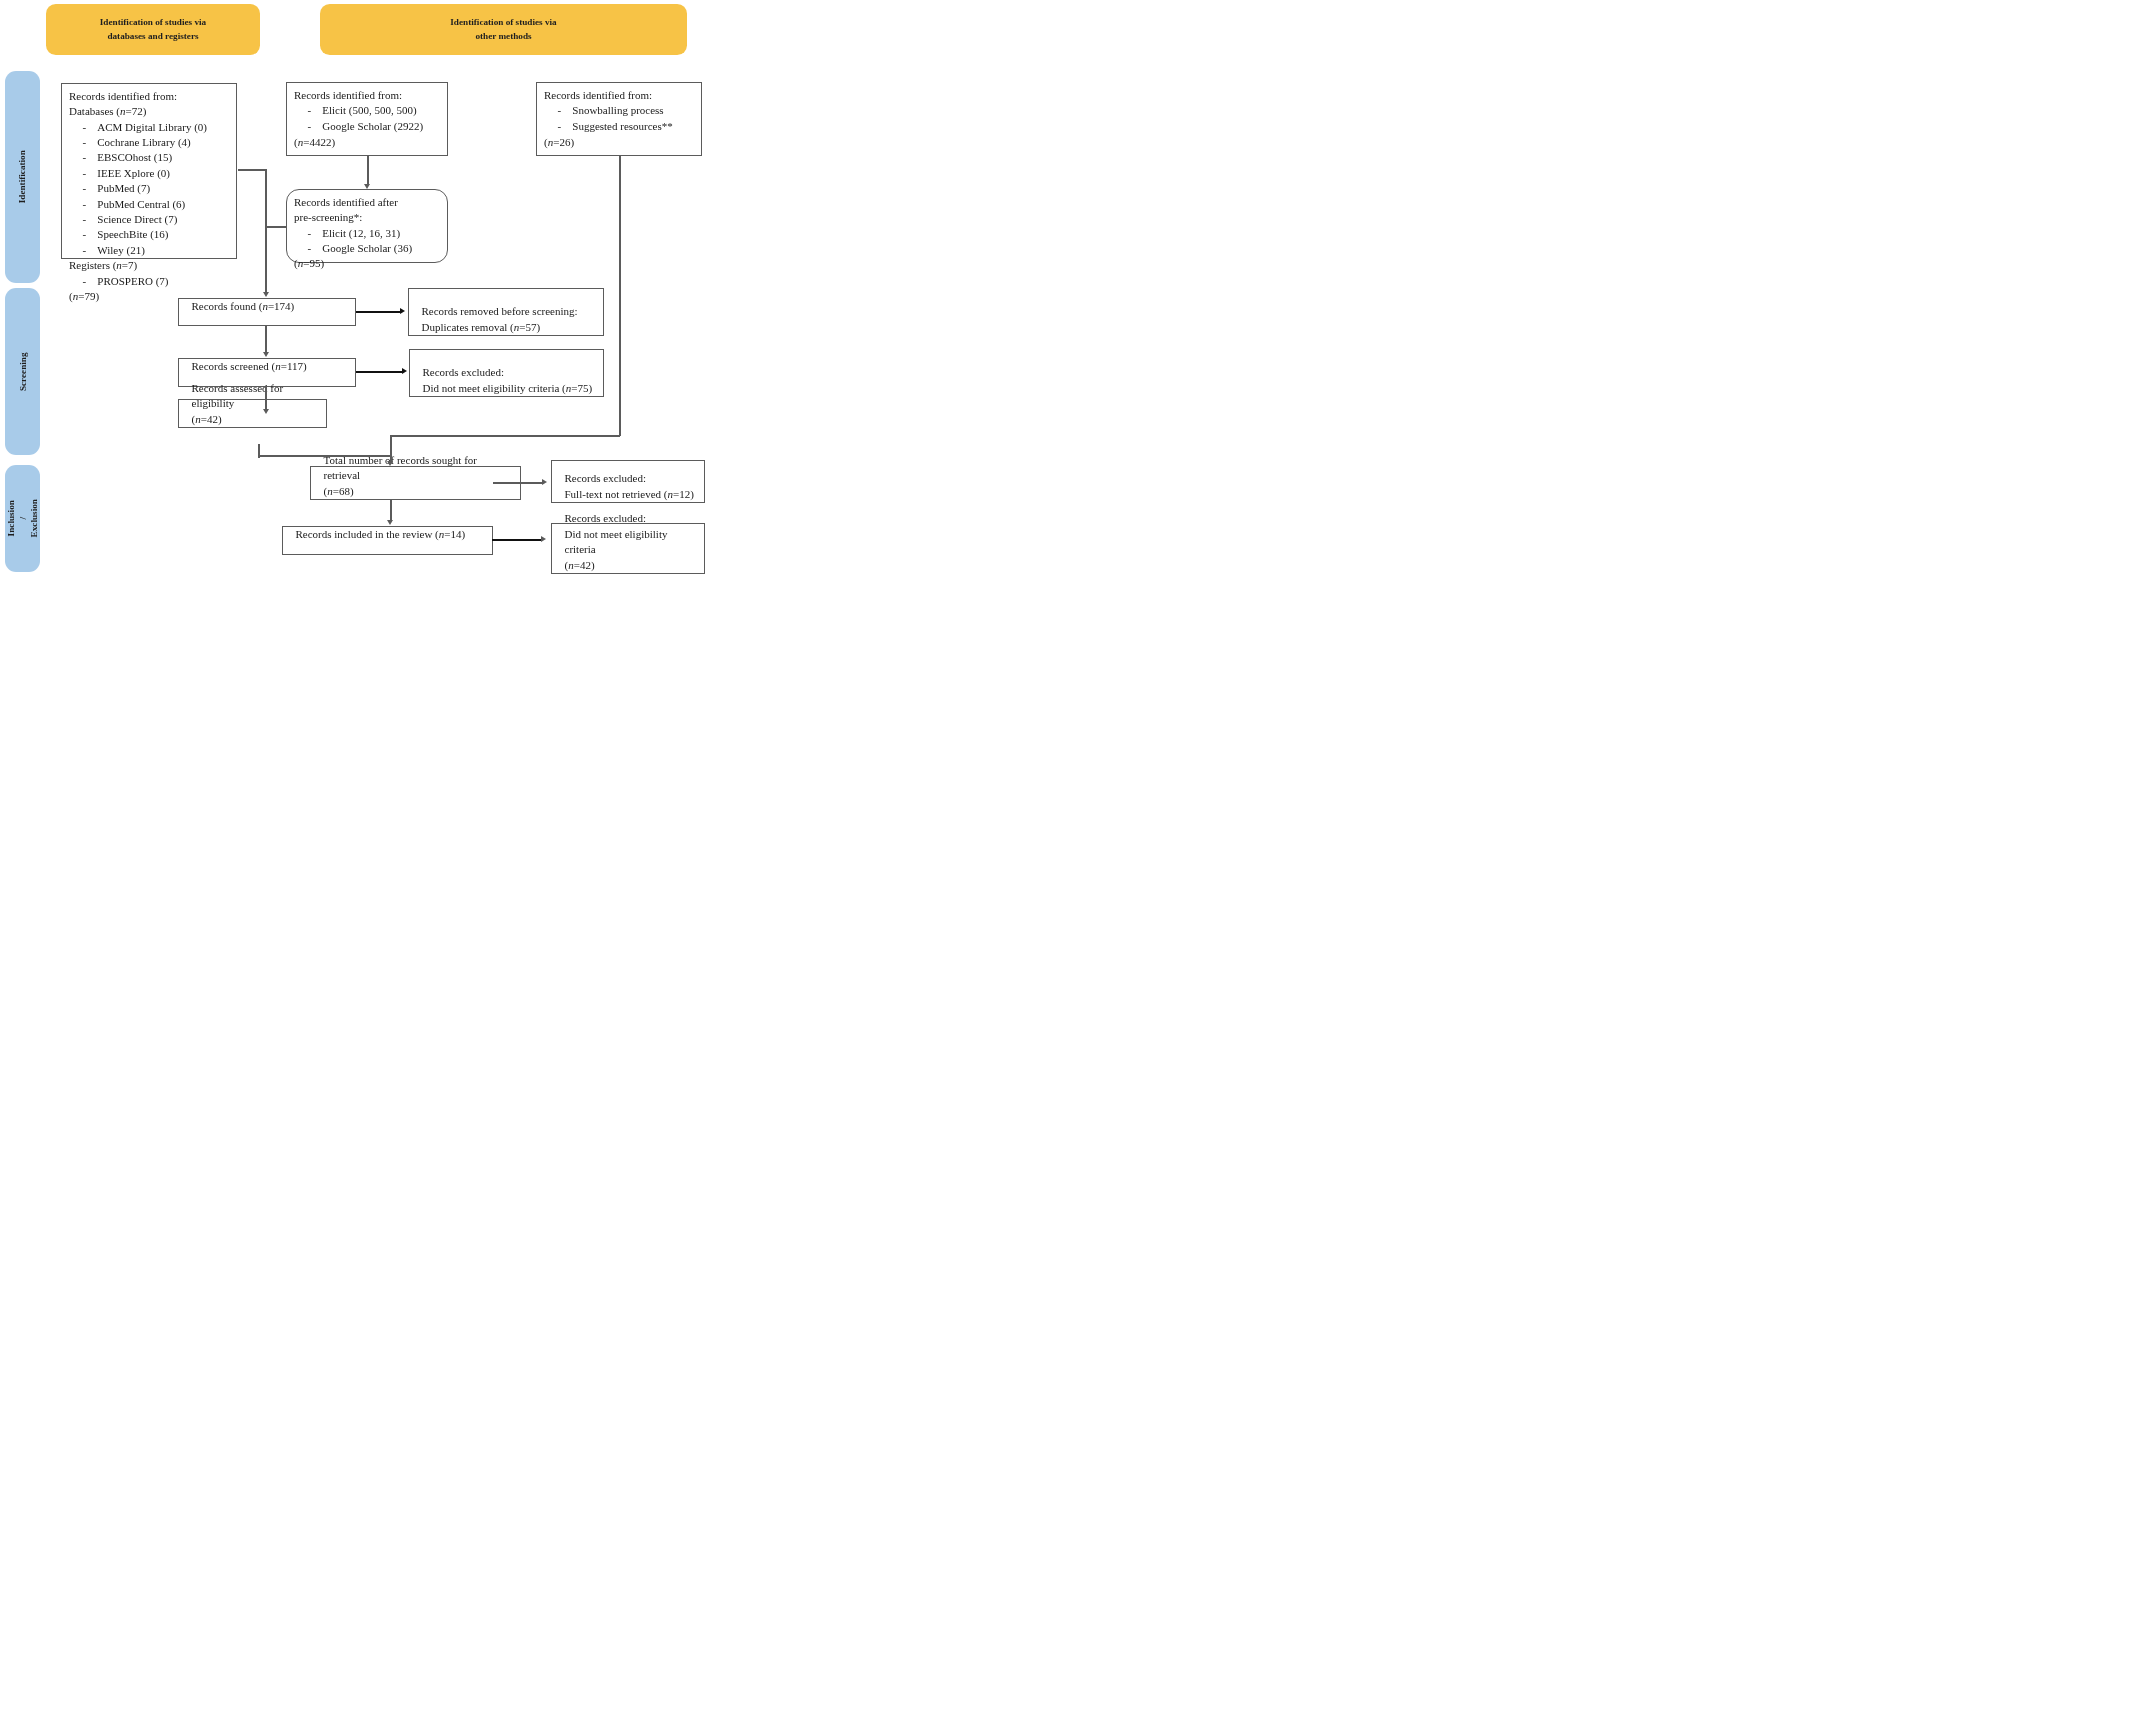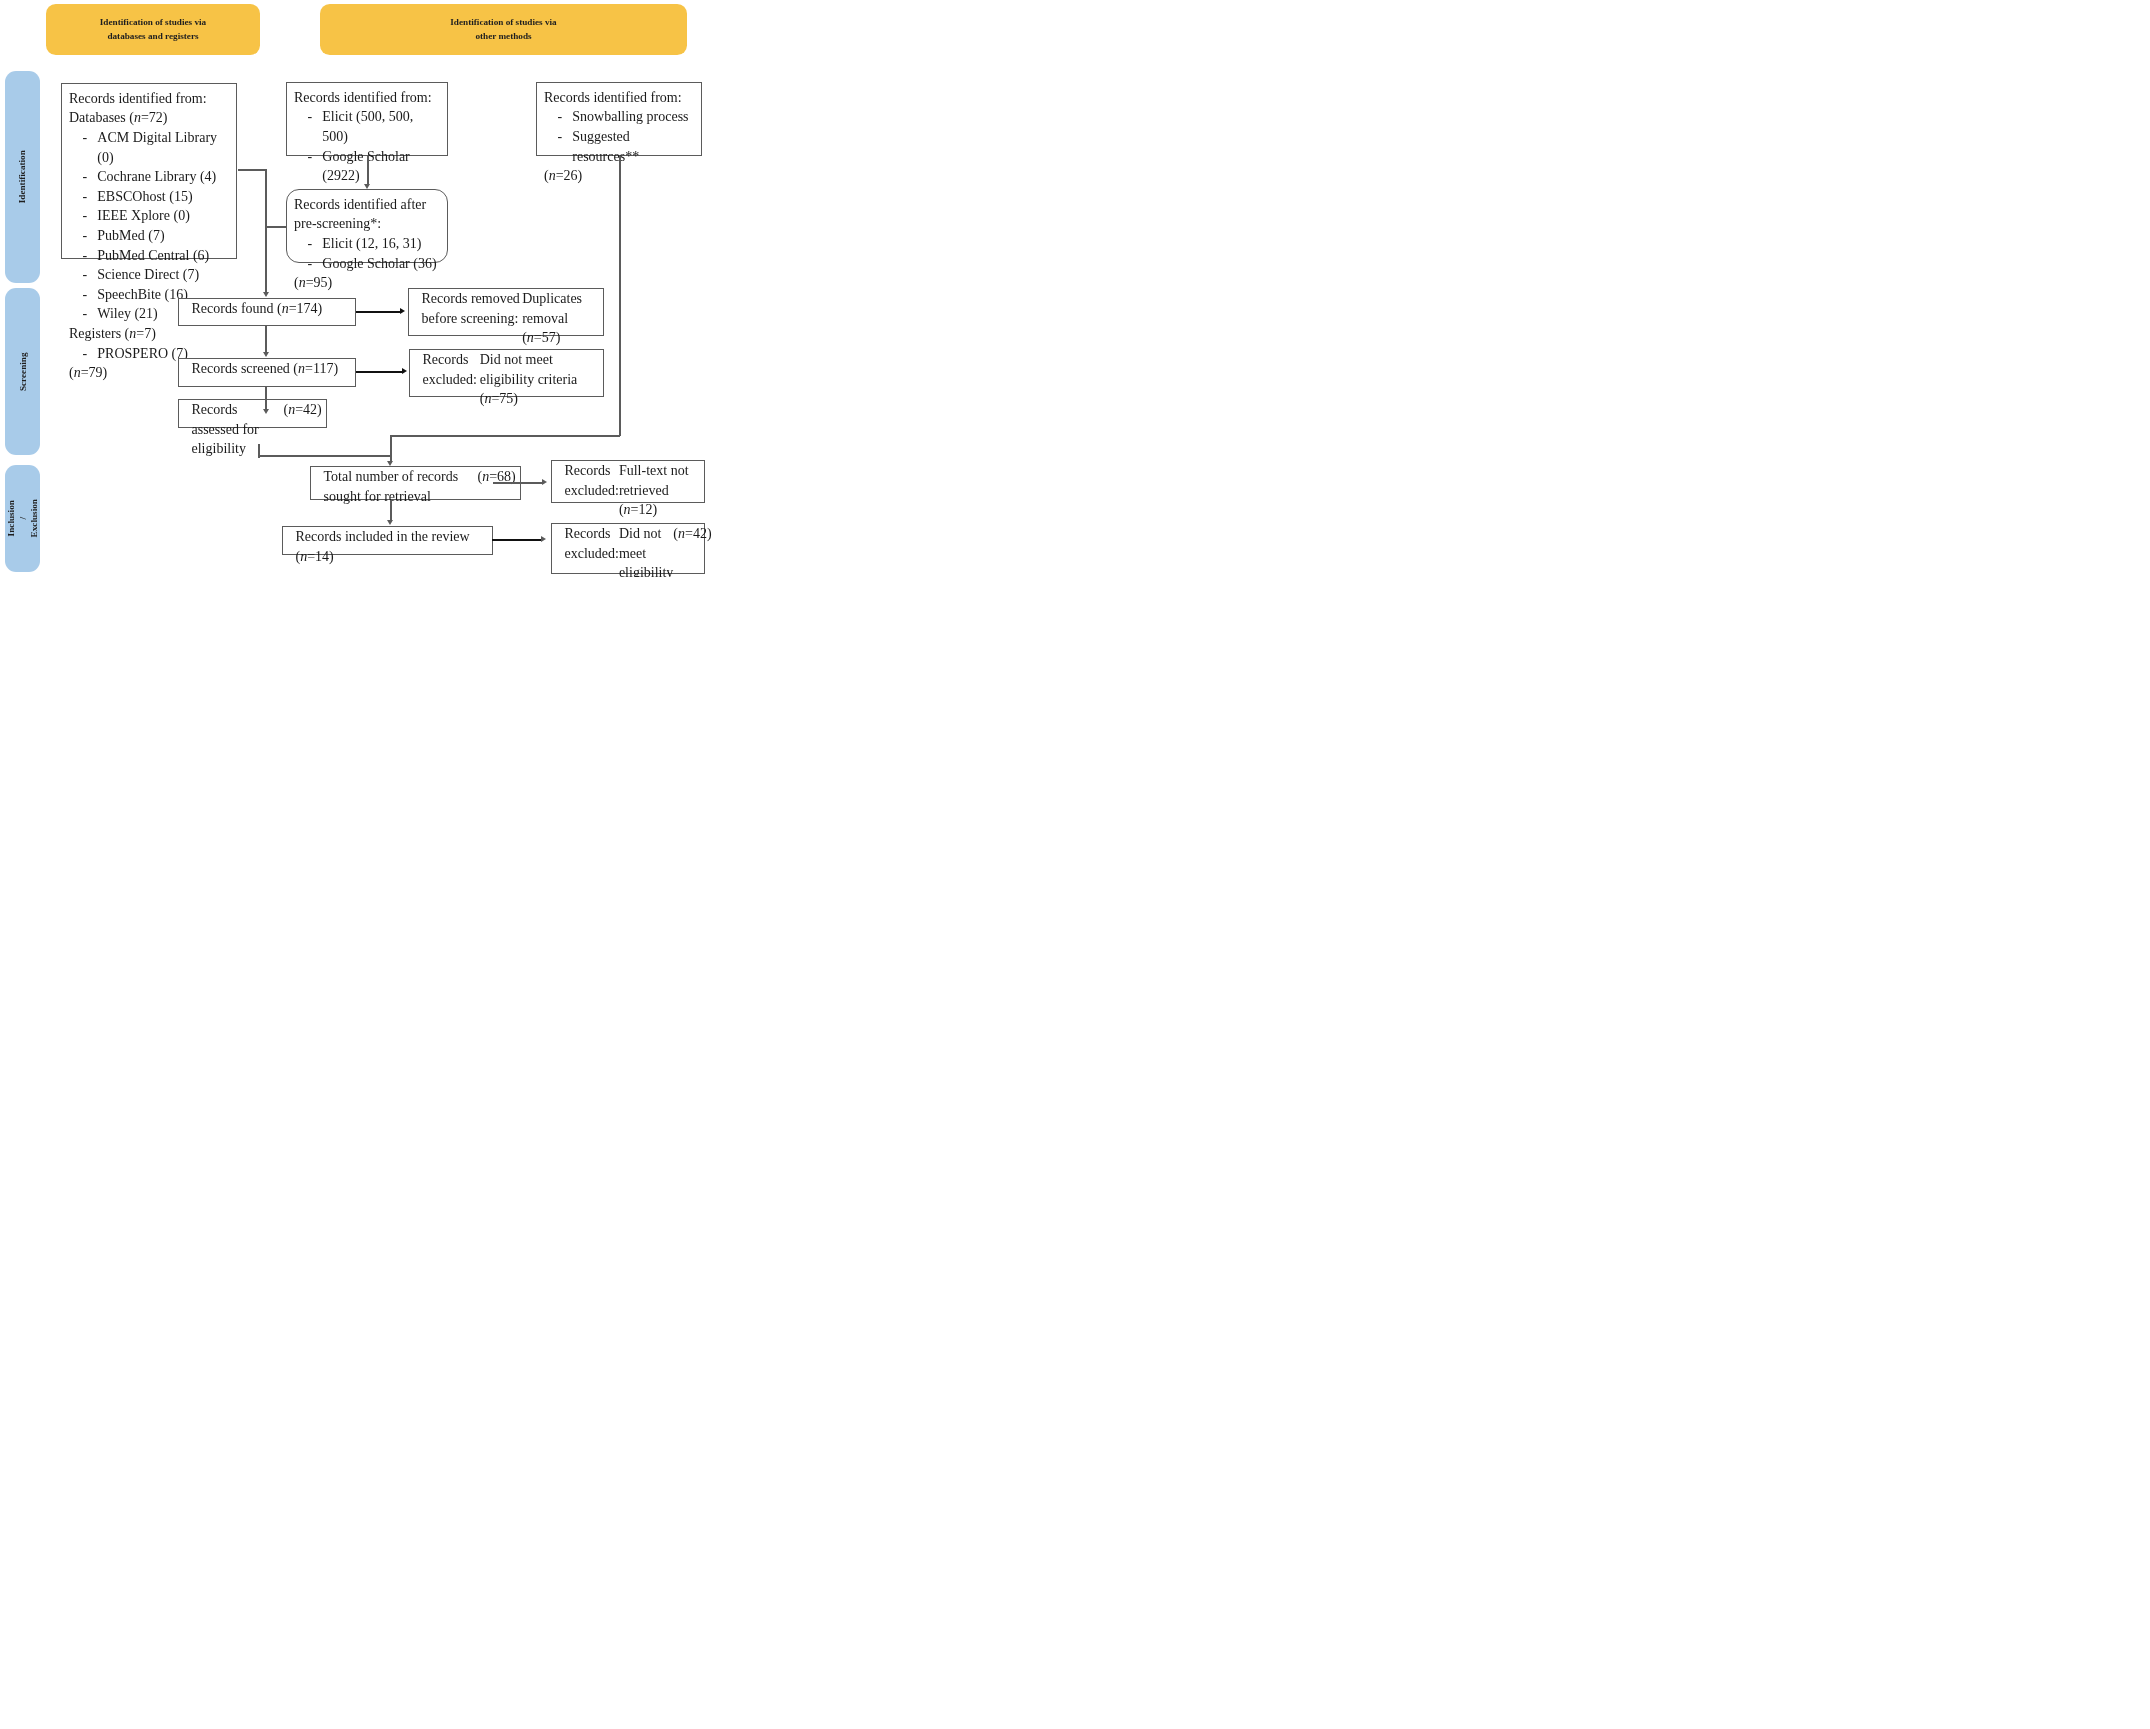--- a/index.html
+++ b/index.html
@@ -22,24 +22,24 @@
   .stage{
     position:absolute;display:flex;align-items:center;justify-content:center;
     background:var(--stage-bg);border-radius:11px;color:#1f1f1f;
   }
   .stage > span{
     transform:rotate(-90deg);white-space:pre-line;text-align:center;
     font-weight:bold;font-size:9.2px;line-height:1.25;width:max-content;
   }
   .box{
     position:absolute;background:#ffffff;border:1.6px solid var(--box-border);
-    font-size:14px;line-height:1.4;box-sizing:border-box;
+    font-size:11px;line-height:1.4;box-sizing:border-box;
   }
   .box.single{display:flex;align-items:flex-start;padding-left:12.5px;padding-right:4px;}
-  .box.multi{display:flex;flex-direction:row;justify-content:space-between;padding-left:12.5px;padding-right:4.3px;}
+  .box.multi{display:flex;flex-direction:column;justify-content:flex-end;padding-left:12.5px;padding-right:4.3px;}
   .box.list{display:flex;flex-direction:column;padding:4.9px 5.4px 4.3px 7px;}
   .li{display:flex;padding-left:13.6px;}
   .li .dash{flex:0 0 14.7px;}
   .total{margin-top:auto;}
   .hline,.vline{position:absolute;background:var(--arrow);}
   .hline{height:1.6px;}
   .vline{width:1.6px;}
   .hline.strong,.vline.strong{background:var(--arrow-strong);height:2.2px;}
   .head-d{position:absolute;width:0;height:0;
     border-left:3.8px solid transparent;border-right:3.8px solid transparent;

